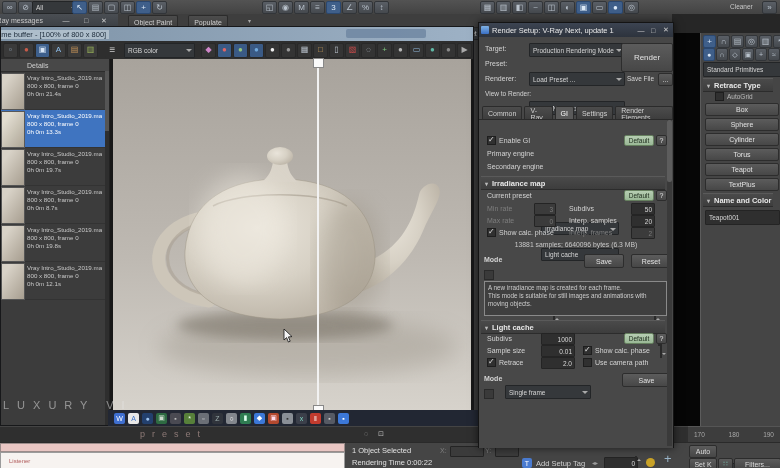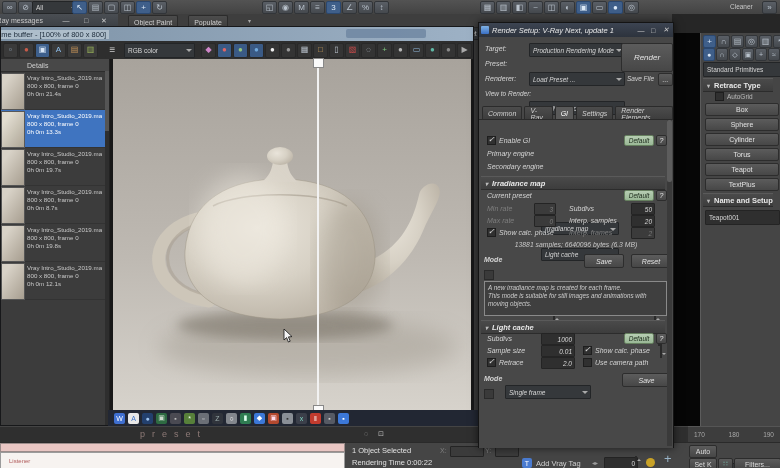--- a/index.html
+++ b/index.html
@@ -292,20 +292,21 @@
       <span style="display: inline-flex; align-items: center; justify-content: center; width: 11px; height: 11px; font-size: 7px; border-radius: 2px; flex: 0 0 auto; background: rgb(47, 125, 82); color: rgb(221, 255, 238);">▮</span>
       <span style="display: inline-flex; align-items: center; justify-content: center; width: 11px; height: 11px; font-size: 7px; border-radius: 2px; flex: 0 0 auto; background: rgb(60, 120, 216); color: rgb(255, 255, 255);">◆</span>
       <span style="display: inline-flex; align-items: center; justify-content: center; width: 11px; height: 11px; font-size: 7px; border-radius: 2px; flex: 0 0 auto; background: rgb(179, 73, 47); color: rgb(255, 221, 238);">▣</span>
       <span style="display: inline-flex; align-items: center; justify-content: center; width: 11px; height: 11px; font-size: 7px; border-radius: 2px; flex: 0 0 auto; background: rgb(138, 143, 150); color: rgb(51, 51, 51);">▪</span>
       <span style="display: inline-flex; align-items: center; justify-content: center; width: 11px; height: 11px; font-size: 7px; border-radius: 2px; flex: 0 0 auto; background: rgb(59, 63, 74); color: rgb(127, 212, 193);">x</span>
       <span style="display: inline-flex; align-items: center; justify-content: center; width: 11px; height: 11px; font-size: 7px; border-radius: 2px; flex: 0 0 auto; background: rgb(194, 59, 46); color: rgb(255, 255, 255);">‖</span>
       <span style="display: inline-flex; align-items: center; justify-content: center; width: 11px; height: 11px; font-size: 7px; border-radius: 2px; flex: 0 0 auto; background: rgb(86, 90, 100); color: rgb(204, 204, 204);">▪</span>
       <span style="display: inline-flex; align-items: center; justify-content: center; width: 11px; height: 11px; font-size: 7px; border-radius: 2px; flex: 0 0 auto; background: rgb(60, 120, 216); color: rgb(255, 255, 255);">▪</span>
     </div>
 
+  <div class="abs" style="left:3px;top:399px;font-size:11px;letter-spacing:8px;color:rgba(235,235,235,0.5);z-index:6;">LUXURY VI</div>
   <div class="abs" style="left:140px;top:429px;font-size:9px;letter-spacing:7px;color:rgba(215,180,175,0.55);z-index:6;">preset</div>
 
   <div class="abs" style="left:0;top:426px;width:688px;height:16px;background:#2f2f2f;border-top:1px solid #444;"></div>
   <span class="abs" style="left:364px;top:430px;font-size:7px;color:#bbb;z-index:2">◌</span>
   <span class="abs" style="left:378px;top:430px;font-size:7px;color:#bbb;z-index:2">⊡</span>
 
   <div class="abs" style="left:688px;top:426px;width:92px;height:16px;background:#3d3d3d;border-top:1px solid #555;display:flex;align-items:center;justify-content:space-between;padding:0 6px;box-sizing:border-box;">
 
   <span class="tick">170</span>
       <span class="tick">180</span>
@@ -321,21 +322,21 @@
     
     <span class="abs" style="left:352px;top:3px;font-size:7.5px;color:#e0e0e0;white-space:nowrap">1 Object Selected</span>
     <span class="abs" style="left:352px;top:15px;font-size:7.5px;color:#e0e0e0;white-space:nowrap">Rendering Time  0:00:22</span>
     
     <span class="abs lbl dis" style="left:440px;top:4px">X:</span>
     <span class="abs fld dis" style="left:450px;top:3px;width:30px;height:9px"></span>
     <span class="abs lbl dis" style="left:485px;top:4px">Y:</span>
     <span class="abs fld dis" style="left:495px;top:3px;width:20px;height:9px"></span>
     
     <span class="abs" style="left:522px;top:15px;width:10px;height:10px;background:#4a7bd0;border-radius:2px;display:flex;align-items:center;justify-content:center;font-size:7px;color:#fff;">T</span>
-    <span class="abs" style="left:536px;top:16px;font-size:7.5px;color:#cfcfcf">Add Vray Tag</span>
+    <span class="abs" style="left:536px;top:16px;font-size:7.5px;color:#cfcfcf">Add Setup Tag</span>
     <span class="abs" style="left:592px;top:16px;font-size:6px;color:#999">◂▸</span>
     <span class="abs fld" style="left:604px;top:14px;width:30px;height:10px">0</span>
     <span class="abs spin" style="left:635px;top:14px"></span>
     <span class="abs" style="left:646px;top:15px;width:9px;height:9px;border-radius:50%;background:#c9a227;"></span>
     <span class="abs" style="left:664px;top:8px;font-size:13px;color:#9ab5c9">+</span>
     
     <span class="abs tbtn" style="left:689px;top:2px;width:26px;height:11px">Auto</span>
     <span class="abs dd" style="left:718px;top:2px;width:61px;height:11px;font-size:7px">
         <span>Selected</span>
       </span>
@@ -379,26 +380,26 @@
     <div class="abs" style="left:4px;top:70px;width:74px;display:flex;flex-direction:column;gap:2px">
 
     <span class="btn" style="height:11px">Box</span>
         <span class="btn" style="height:11px">Sphere</span>
         <span class="btn" style="height:11px">Cylinder</span>
         <span class="btn" style="height:11px">Torus</span>
         <span class="btn" style="height:11px">Teapot</span>
         <span class="btn" style="height:11px">TextPlus</span>
       </div>
     <div class="roll" style="top:160px">
-        <span style="white-space:nowrap">Name and Setup</span>
+        <span style="white-space:nowrap">Name and Color</span>
       </div>
     <span class="abs fld" style="left:4px;top:177px;width:68px;height:13px;justify-content:flex-start;padding-left:3px">Teapot001</span>
   </div>
 
-  <div class="abs" style="left:478px;top:22px;width:196px;height:426px;background:#474747;border:1px solid #141414;box-shadow:0 0 8px rgba(0,0,0,.6);box-sizing:border-box;z-index:8;font-style:italic;">
+  <div class="abs" style="left:478px;top:22px;width:196px;height:426px;background:#474747;border:1px solid #141414;box-shadow:0 0 8px rgba(0,0,0,.6);box-sizing:border-box;z-index:8;">
     
     <div class="abs" style="left:0;top:0;width:194px;height:14px;background:linear-gradient(#3c4452,#2d333d);display:flex;align-items:center;">
       <span style="width:8px;height:8px;margin:0 3px 0 2px;background:linear-gradient(#7fb2e5,#3a6fc4);border-radius:1px;flex:none;"></span>
       <span style="font-size:7.5px;color:#e8e8e8;white-space:nowrap;overflow:hidden">Render Setup: V-Ray Next, update 1</span>
       <span class="wbtn" style="position:absolute;left:156px">—</span>
       <span class="wbtn" style="position:absolute;left:168px">□</span>
       <span class="wbtn" style="position:absolute;left:181px">✕</span>
     </div>
     
     <span class="abs lbl" style="left:6px;top:22px">Target:</span>

